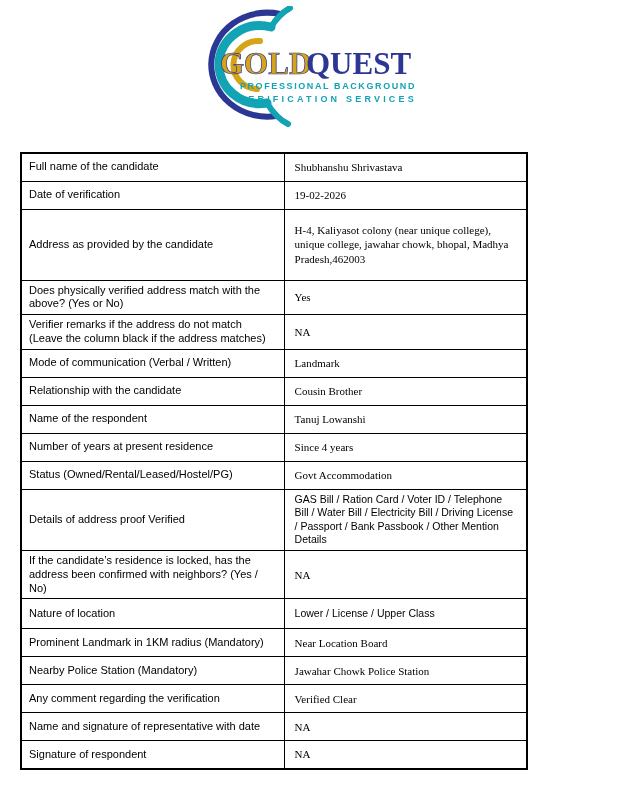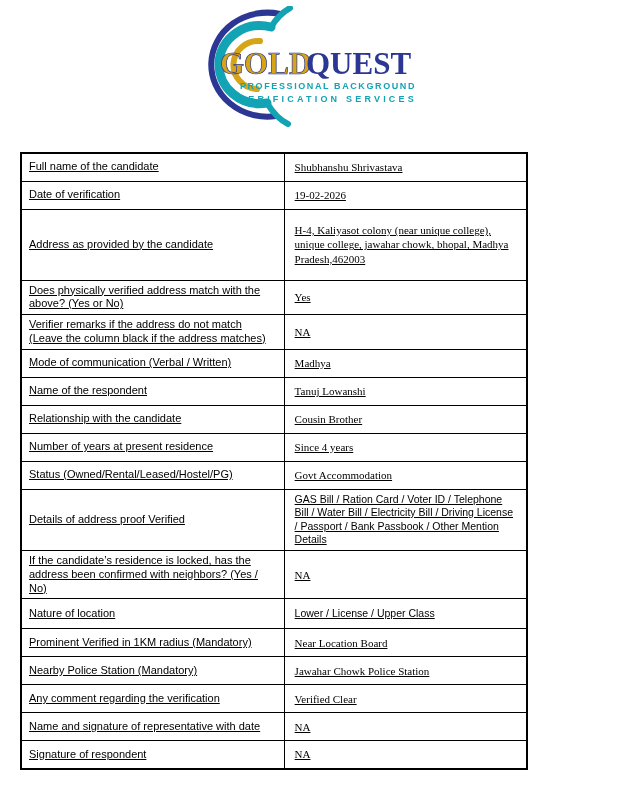--- a/index.html
+++ b/index.html
@@ -27,21 +27,20 @@
 
   
   .verify-table {
     position: absolute;
     top: 152px;
     left: 20px;
     width: 508px;
     border-collapse: collapse;
     border: 2px solid #000;
     table-layout: fixed;
-    text-decoration: underline;
   }
   .verify-table td {
     border: 1px solid #000;
     vertical-align: middle;
   }
   .verify-table td.label {
     width: 52%;
     font-family: "Liberation Sans", sans-serif;
     font-size: 11px;
     line-height: 1.25;
@@ -115,29 +114,29 @@
       <tr class="two-line">
         <td class="label">Does physically verified address match with the above? (Yes or No)</td>
         <td class="value">Yes</td>
       </tr>
       <tr class="two-line">
         <td class="label">Verifier remarks if the address do not match (Leave the column black if the address matches)</td>
         <td class="value">NA</td>
       </tr>
       <tr>
         <td class="label">Mode of communication (Verbal / Written)</td>
-        <td class="value">Madhya</td>
+        <td class="value">Landmark</td>
+      </tr>
+      <tr>
+        <td class="label">Relationship with the candidate</td>
+        <td class="value">Cousin Brother</td>
       </tr>
       <tr>
         <td class="label">Name of the respondent</td>
         <td class="value">Tanuj Lowanshi</td>
-      </tr>
-      <tr>
-        <td class="label">Relationship with the candidate</td>
-        <td class="value">Cousin Brother</td>
       </tr>
       <tr>
         <td class="label">Number of years at present residence</td>
         <td class="value">Since 4 years</td>
       </tr>
       <tr>
         <td class="label">Status (Owned/Rental/Leased/Hostel/PG)</td>
         <td class="value">Govt Accommodation</td>
       </tr>
       <tr class="proof-row">
@@ -146,21 +145,21 @@
       </tr>
       <tr class="two-line">
         <td class="label">If the candidate’s residence is locked, has the address been confirmed with neighbors? (Yes / No)</td>
         <td class="value">NA</td>
       </tr>
       <tr class="two-line">
         <td class="label">Nature of location</td>
         <td class="value sans">Lower / License / Upper Class</td>
       </tr>
       <tr>
-        <td class="label">Prominent Verified in 1KM radius (Mandatory)</td>
+        <td class="label">Prominent Landmark in 1KM radius (Mandatory)</td>
         <td class="value">Near Location Board</td>
       </tr>
       <tr>
         <td class="label">Nearby Police Station (Mandatory)</td>
         <td class="value">Jawahar Chowk Police Station</td>
       </tr>
       <tr>
         <td class="label">Any comment regarding the verification</td>
         <td class="value">Verified Clear</td>
       </tr>

